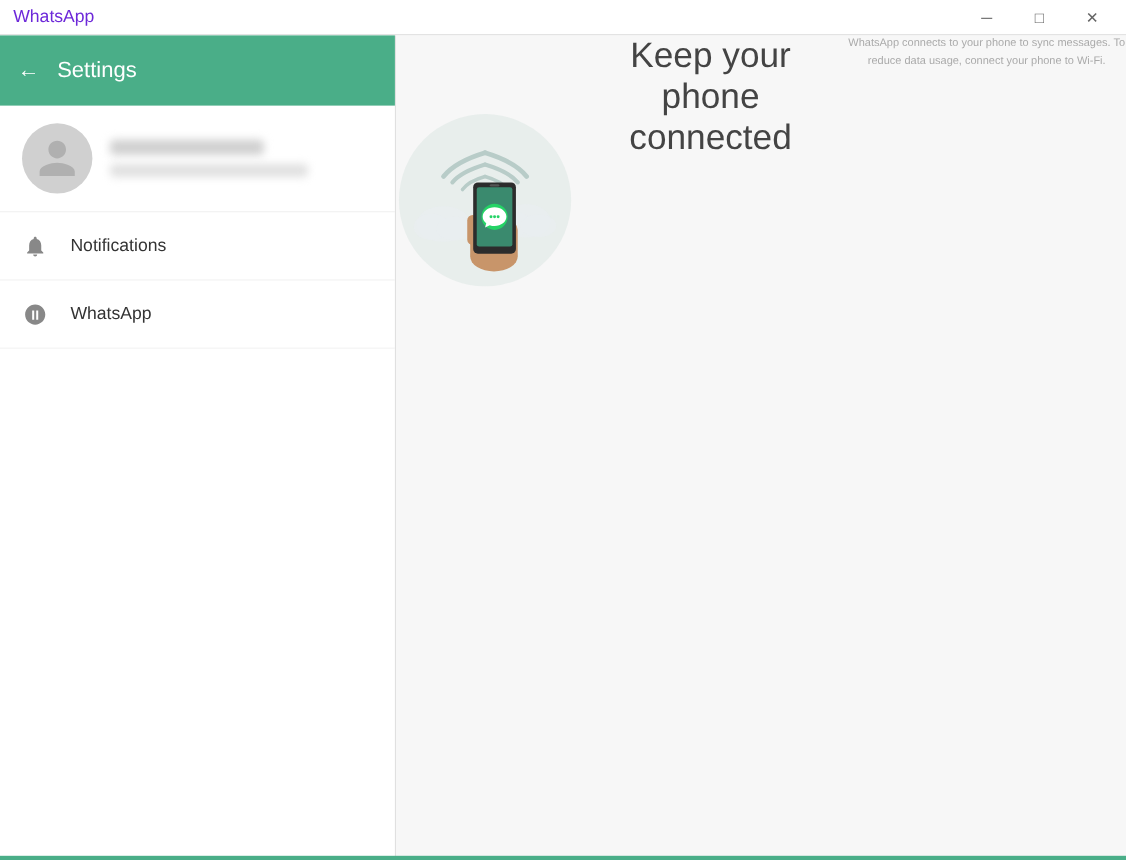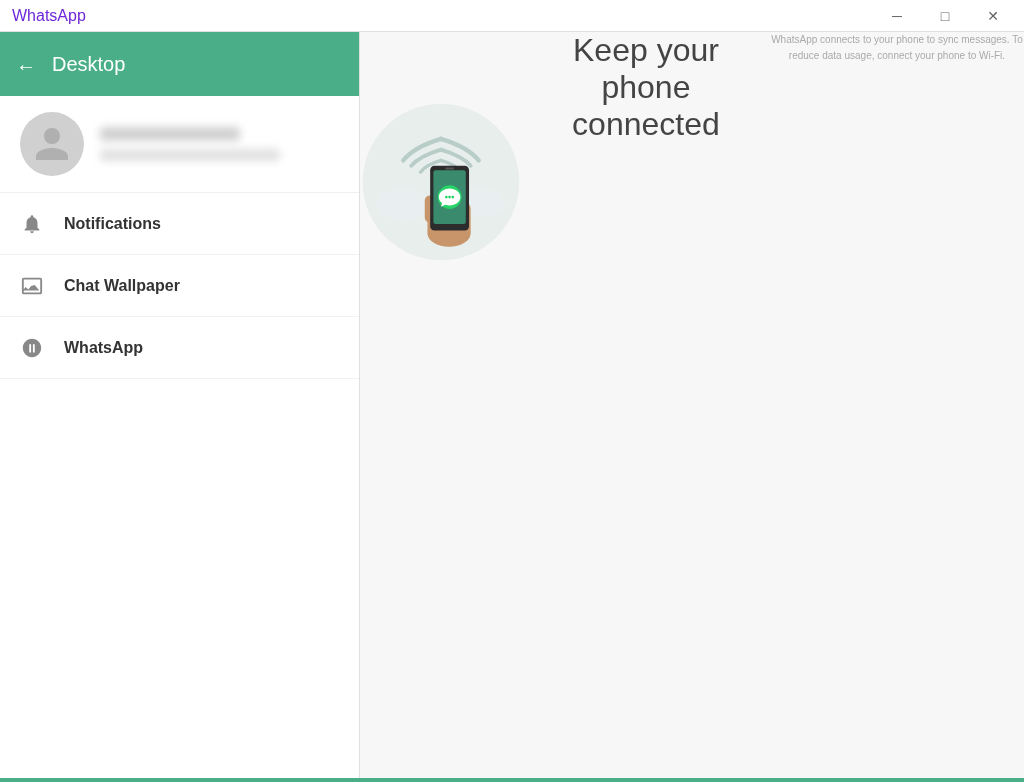--- a/index.html
+++ b/index.html
@@ -161,21 +161,21 @@
       display: flex;
       align-items: center;
       justify-content: center;
       color: #888;
       flex-shrink: 0;
     }
 
     .menu-label {
       font-size: 16px;
       color: #333;
-      font-weight: 700;
+      font-weight: 400;
     }
 
     
     .main-content {
       flex: 1;
       background: #f7f7f7;
       display: flex;
       flex-direction: row;
       justify-content: center;
       position: relative;
@@ -225,21 +225,21 @@
     <button class="title-bar-btn close-btn">✕</button>
   </div>
 </div>
 
 <div class="app-container">
 
   <div class="sidebar">
 
     <div class="sidebar-header">
       <button class="back-btn">←</button>
-      <span class="sidebar-header-title">Desktop</span>
+      <span class="sidebar-header-title">Settings</span>
     </div>
 
     <div class="profile-section">
       <div class="avatar">
         <svg viewBox="0 0 24 24" xmlns="http://www.w3.org/2000/svg">
           <path d="M12 12c2.7 0 4.8-2.1 4.8-4.8S14.7 2.4 12 2.4 7.2 4.5 7.2 7.2 9.3 12 12 12zm0 2.4c-3.2 0-9.6 1.6-9.6 4.8v2.4h19.2v-2.4c0-3.2-6.4-4.8-9.6-4.8z"></path>
         </svg>
       </div>
       <div class="profile-info">
         <div class="profile-name"></div>
@@ -251,28 +251,20 @@
 
       <li class="menu-item">
         <span class="menu-icon">
           <svg width="22" height="22" viewBox="0 0 24 24" fill="#888">
             <path d="M12 22c1.1 0 2-.9 2-2h-4c0 1.1.9 2 2 2zm6-6V11c0-3.07-1.64-5.64-4.5-6.32V4c0-.83-.67-1.5-1.5-1.5s-1.5.67-1.5 1.5v.68C7.63 5.36 6 7.92 6 11v5l-2 2v1h16v-1l-2-2z"></path>
           </svg>
         </span>
         <span class="menu-label">Notifications</span>
       </li>
 
-      <li class="menu-item">
-        <span class="menu-icon">
-          <svg width="22" height="22" viewBox="0 0 24 24" fill="#888">
-            <path d="M21 3H3C2 3 1 4 1 5v14c0 1.1.9 2 2 2h18c1 0 2-1 2-2V5c0-1-1-2-2-2zm0 16H3V5h18v14zm-10-7l-3 3.72L5 13l-3 4h18l-5-6z"></path>
-          </svg>
-        </span>
-        <span class="menu-label">Chat Wallpaper</span>
-      </li>
 
       <li class="menu-item">
         <span class="menu-icon">
           <svg width="22" height="22" viewBox="0 0 24 24" fill="#888">
             <path d="M12 2C6.48 2 2 6.48 2 12s4.48 10 10 10 10-4.48 10-10S17.52 2 12 2zm-1 15H9V8h2v9zm4 0h-2V8h2v9z"></path>
           </svg>
         </span>
         <span class="menu-label">WhatsApp</span>
       </li>
 

